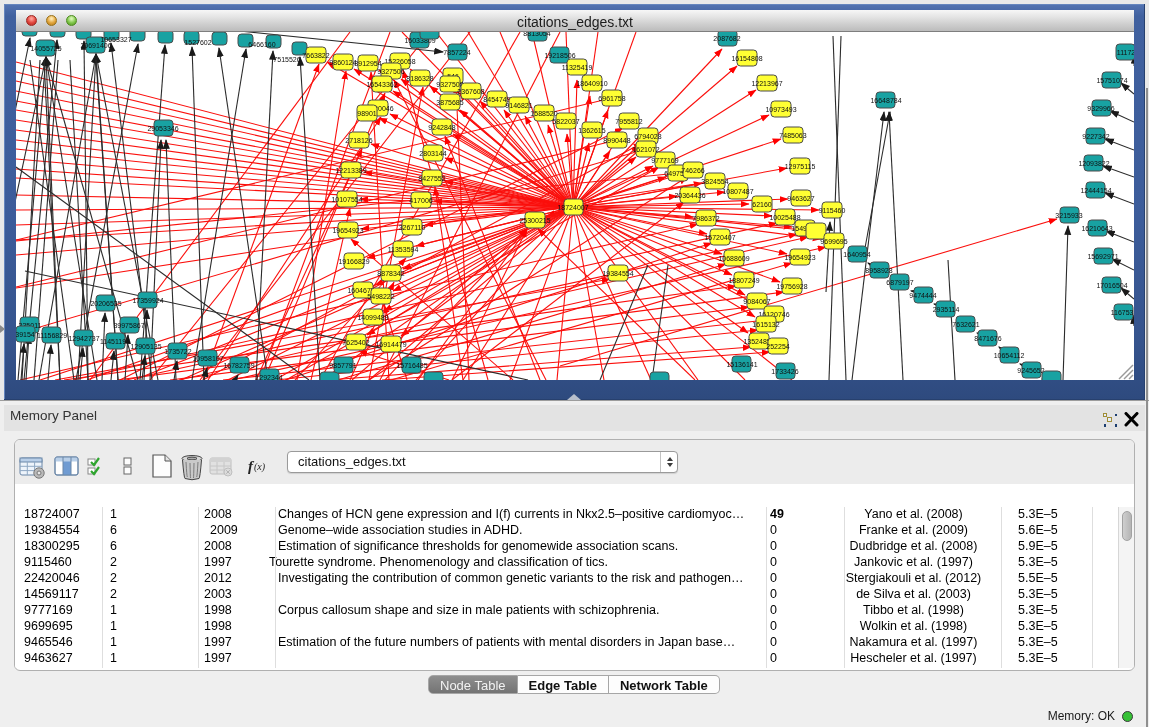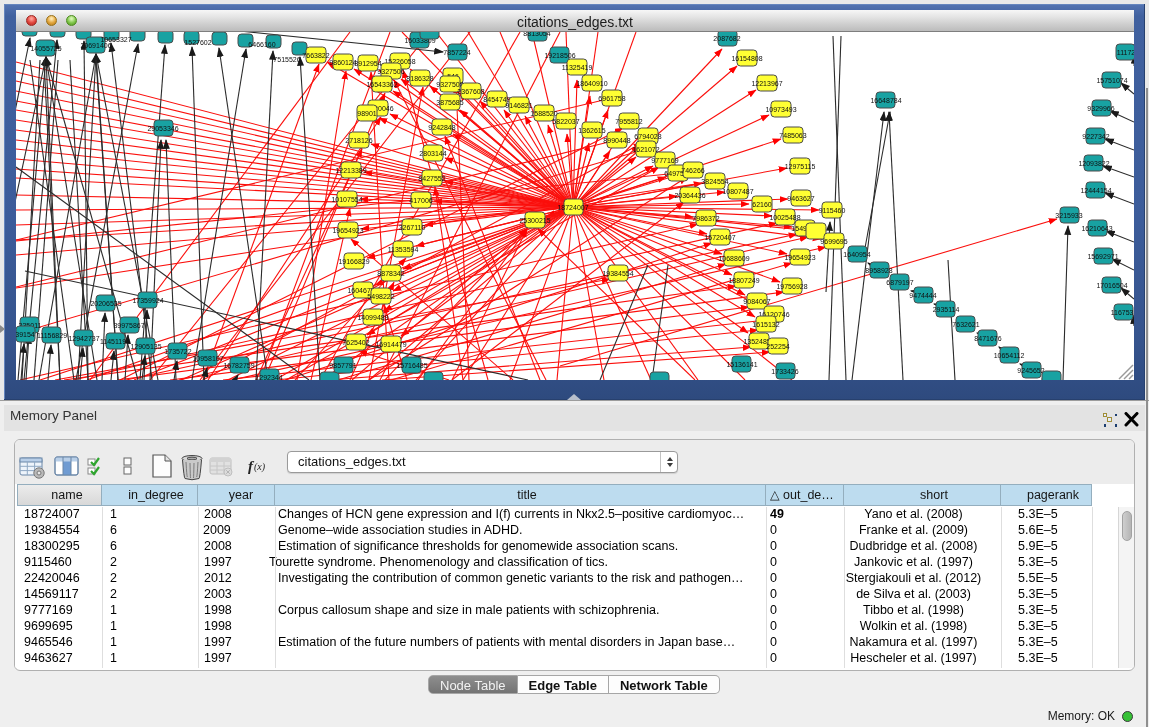--- a/index.html
+++ b/index.html
@@ -585,50 +585,34 @@
       <i style="left:4px;top:4px;width:5px;height:5px"></i>
       <b style="left:11.5px;top:0.5px"></b>
       <b style="left:0.5px;top:11px"></b>
       <b style="left:11.5px;top:11px"></b>
     </div>
     <div id="pclose"><svg width="15" height="15">
         <path d="M2,1.5 L13,13 M13,1.5 L2,13" stroke="#000" stroke-width="3" stroke-linecap="round"></path>
       </svg></div>
 <div id="tcont">
 <div id="tbar"></div>
-<div id="thead">
-        <div class="hcell" style="left:2px;width:85px;background:linear-gradient(180deg,#ececec,#d8d8d8)"></div>
-        <div class="hlab" style="left:52px;transform:translateX(-50%)">name</div>
-        <div class="hcell" style="left:87px;width:96px;background:#bddcef"></div>
-        <div class="hlab" style="left:141px;transform:translateX(-50%)">in_degree</div>
-        <div class="hcell" style="left:183px;width:77px;background:#bddcef"></div>
-        <div class="hlab" style="left:226px;transform:translateX(-50%)">year</div>
-        <div class="hcell" style="left:260px;width:491px;background:#bddcef"></div>
-        <div class="hlab" style="left:512px;transform:translateX(-50%)">title</div>
-        <div class="hcell" style="left:751px;width:78px;background:#bddcef"></div>
-        <div class="hlab" style="left:755px">△ out_de…</div>
-        <div class="hcell" style="left:829px;width:157px;background:#bddcef"></div>
-        <div class="hlab" style="left:919px;transform:translateX(-50%)">short</div>
-        <div class="hcell" style="left:986px;width:91px;background:#bddcef"></div>
-        <div class="hlab" style="left:1038px;transform:translateX(-50%)">pagerank</div>
-      </div>
 <div id="tbody">
         <div class="trow" style="top:0px">
           <span class="cell l" style="left:2px;width:85px;padding-left:7px;">18724007</span>
           <span class="cell l" style="left:87px;width:96px;padding-left:8px;">1</span>
           <span class="cell l" style="left:183px;width:77px;padding-left:6px;">2008</span>
           <span class="cell l" style="left:260px;width:491px;padding-left:3px;">Changes of HCN gene expression and I(f) currents in Nkx2.5–positive cardiomyoc…</span>
           <span class="cell l" style="left:751px;width:78px;padding-left:4px;font-weight:bold;">49</span>
           <span class="cell c" style="left:829px;width:157px;">Yano et al. (2008)</span>
           <span class="cell l" style="left:986px;width:91px;padding-left:17px;">5.3E–5</span>
         </div>
         <div class="trow" style="top:16px">
           <span class="cell l" style="left:2px;width:85px;padding-left:7px;">19384554</span>
           <span class="cell l" style="left:87px;width:96px;padding-left:8px;">6</span>
-          <span class="cell l" style="left:183px;width:77px;padding-left:5px;">2009</span>
+          <span class="cell l" style="left:183px;width:77px;padding-left:12px;">2009</span>
           <span class="cell l" style="left:260px;width:491px;padding-left:3px;">Genome–wide association studies in ADHD.</span>
           <span class="cell l" style="left:751px;width:78px;padding-left:4px;">0</span>
           <span class="cell c" style="left:829px;width:157px;">Franke et al. (2009)</span>
           <span class="cell l" style="left:986px;width:91px;padding-left:17px;">5.6E–5</span>
         </div>
         <div class="trow" style="top:32px">
           <span class="cell l" style="left:2px;width:85px;padding-left:7px;">18300295</span>
           <span class="cell l" style="left:87px;width:96px;padding-left:8px;">6</span>
           <span class="cell l" style="left:183px;width:77px;padding-left:6px;">2008</span>
           <span class="cell l" style="left:260px;width:491px;padding-left:3px;">Estimation of significance thresholds for genomewide association scans.</span>

